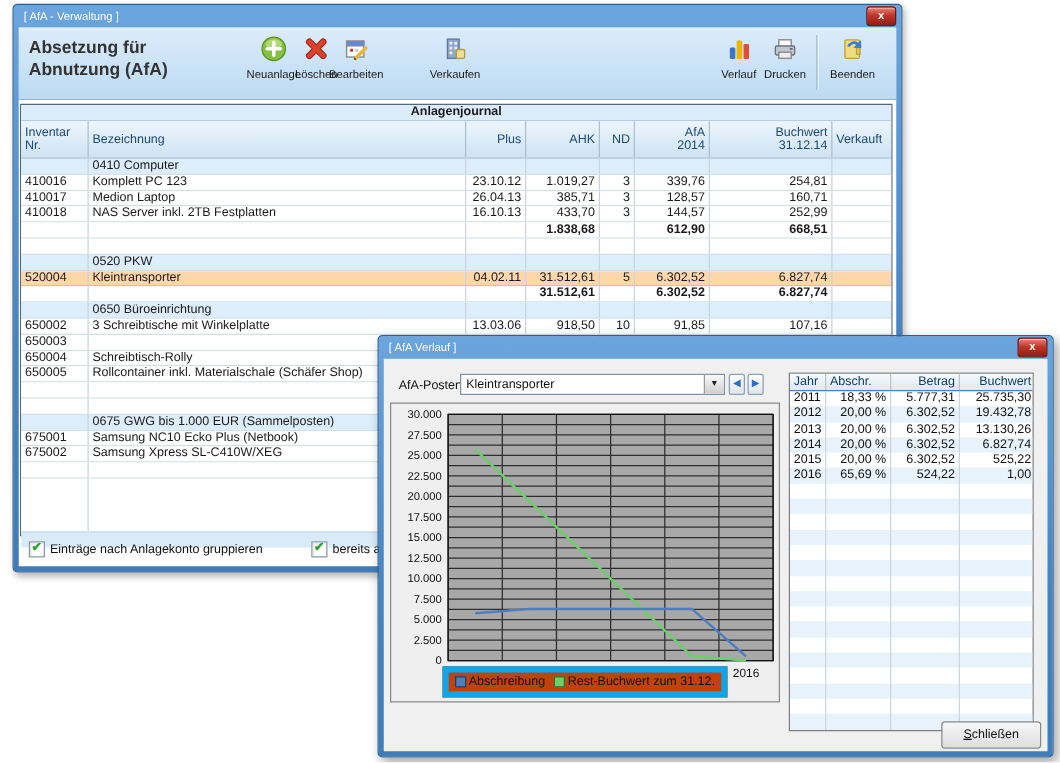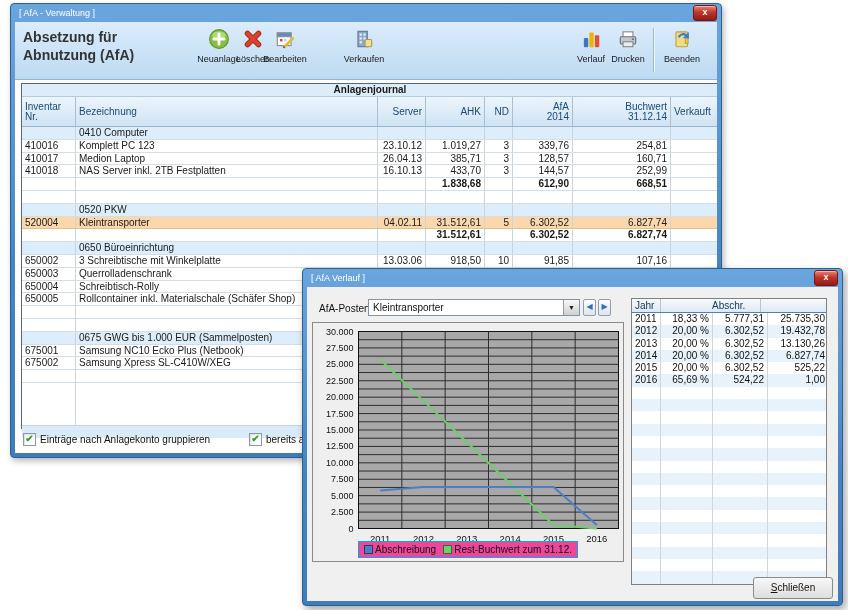--- a/index.html
+++ b/index.html
@@ -22,21 +22,21 @@
   
   .hdr{position:relative;height:57px;background:linear-gradient(180deg,#dcecfb,#bcdaf2);
        border-bottom:1px solid #94b6d2;}
   .app-title{position:absolute;left:8px;top:6px;font-size:14px;font-weight:bold;color:#333;line-height:18px;}
   .tbtn{position:absolute;top:4px;width:52px;height:50px;text-align:center;cursor:default;}
   .tbtn .ticon{display:block;height:24px;margin-top:2px;}
   .tbtn .tlabel{display:block;font-size:9px;color:#1a1a1a;margin-top:2px;white-space:nowrap;}
   .tsep{position:absolute;top:6px;left:638px;width:1px;height:44px;background:#9db9d4;box-shadow:1px 0 #eef5fb;}
 
   
-  .journal{position:relative;margin:3px 0 0 6px;width:698px;height:346px;border:1px solid #56677a;
+  .journal{position:relative;margin:3px 0 0 1px;width:698px;height:346px;border:1px solid #56677a;
            box-sizing:border-box;background:#fff;}
   .j-title{height:12px;line-height:12px;text-align:center;font-size:10px;font-weight:bold;color:#1b1b1b;
            background:#dcecfa;border-bottom:1px solid #b6cbdd;}
   .j-head{display:grid;grid-template-columns:54px 302px 48px 59px 28px 60px 98px 47px;height:30px;
           background:linear-gradient(180deg,#ecf5fd,#cfe3f4);border-bottom:1px solid #9ab5cc;box-sizing:border-box;}
   .jh{font-size:10px;color:#1a4a75;white-space:pre-line;display:flex;align-items:center;
       padding:0 3px;border-right:1px solid #aabfd2;box-sizing:border-box;line-height:10px;overflow:hidden;}
   .jh.r{justify-content:flex-end;text-align:right;}
   .jh:last-child{border-right:none;}
   .jrow{display:grid;grid-template-columns:54px 302px 48px 59px 28px 60px 98px 47px;height:12.8px;
@@ -68,29 +68,29 @@
   .combo .dd{position:absolute;right:0;top:0;bottom:0;width:15px;background:linear-gradient(#f8f8f8,#cfcfcf);
              border-left:1px solid #9a9a9a;font-size:7px;color:#222;text-align:center;line-height:15px;}
   .navbtn{position:absolute;top:12px;width:13px;height:17px;background:linear-gradient(#fdfdfd,#dfe5ea);
           border:1px solid #8aa0b6;border-radius:2px;box-sizing:border-box;font-size:8px;color:#2e6fc4;
           text-align:center;line-height:14px;}
   #btn-prev{left:276px;} #btn-next{left:291px;}
 
   .chart-panel{position:absolute;left:5px;top:35px;width:312px;height:240px;background:#efefef;
                border:1px solid #8a8a8a;box-sizing:border-box;}
   .chart-panel svg{display:block;}
-  .legend{position:absolute;left:50%;transform:translateX(-50%);bottom:3px;height:15px;background:#ec4899;
-          border:1px solid #0ea5e9;display:flex;align-items:center;padding:0 5px;gap:7px;white-space:nowrap;}
+  .legend{position:absolute;left:50%;transform:translateX(-50%);bottom:3px;height:15px;background:#c2410c;
+          border:5px solid #0ea5e9;display:flex;align-items:center;padding:0 5px;gap:7px;white-space:nowrap;}
   .legend .li{display:flex;align-items:center;font-size:10px;color:#111;}
   .legend .sq{width:9px;height:9px;margin-right:2px;border:1px solid rgba(0,0,0,.5);box-sizing:border-box;}
 
   .vl-table{position:absolute;left:324px;top:11px;width:196px;height:287px;border:1px solid #808080;
             background:#fff;box-sizing:border-box;overflow:hidden;}
   .vl-head{display:grid;grid-template-columns:29px 52px 55px 60px;height:14px;
-           background:linear-gradient(#f6fafd,#dde9f3);border-bottom:1px solid #4f7fb5;box-sizing:border-box;gap:48px;}
+           background:linear-gradient(#f6fafd,#dde9f3);border-bottom:1px solid #4f7fb5;box-sizing:border-box;}
   .vl-hc{font-size:10px;color:#123c60;line-height:13px;padding:0 3px;border-right:1px solid #b8c4ce;
          box-sizing:border-box;overflow:hidden;}
   .vl-hc.r{text-align:right;} .vl-hc:last-child{border-right:none;}
   .vl-row{display:grid;grid-template-columns:29px 52px 55px 60px;height:12.3px;}
   .vl-row:nth-child(even){background:#e7f2fb;}
   .vl-c{font-size:10px;color:#111;line-height:12px;padding:0 3px;border-right:1px solid #ccd6de;
         box-sizing:border-box;white-space:nowrap;overflow:hidden;}
   .vl-c.r{text-align:right;} .vl-c:last-child{border-right:none;}
 
   .btn-close-dlg{position:absolute;left:446px;top:290px;width:80px;height:22px;
@@ -202,21 +202,21 @@
           <span class="tlabel">Beenden</span>
         </div>
       </div>
 
       <div class="journal">
         <div class="j-title">Anlagenjournal</div>
         <div class="j-head">
           <div class="jh">Inventar
 Nr.</div>
           <div class="jh">Bezeichnung</div>
-          <div class="jh r">Server</div>
+          <div class="jh r">Plus</div>
           <div class="jh r">AHK</div>
           <div class="jh r">ND</div>
           <div class="jh r">AfA
 2014</div>
           <div class="jh r">Buchwert
 31.12.14</div>
           <div class="jh">Verkauft</div>
         </div>
         <div id="journal-rows">
             <div class="jrow group">
@@ -324,21 +324,20 @@
               <div class="jc bezeichnung">3 Schreibtische mit Winkelplatte</div>
               <div class="jc datum">13.03.06</div>
               <div class="jc ahk">918,50</div>
               <div class="jc nd">10</div>
               <div class="jc afa">91,85</div>
               <div class="jc buchwert">107,16</div>
               <div class="jc verkauft"></div>
             </div>
             <div class="jrow item">
               <div class="jc inventar">650003</div>
-              <div class="jc bezeichnung">Querrolladenschrank</div>
               <div class="jc datum"></div>
               <div class="jc ahk"></div>
               <div class="jc nd"></div>
               <div class="jc afa"></div>
               <div class="jc buchwert"></div>
               <div class="jc verkauft"></div>
             </div>
             <div class="jrow item">
               <div class="jc inventar">650004</div>
               <div class="jc bezeichnung">Schreibtisch-Rolly</div>

